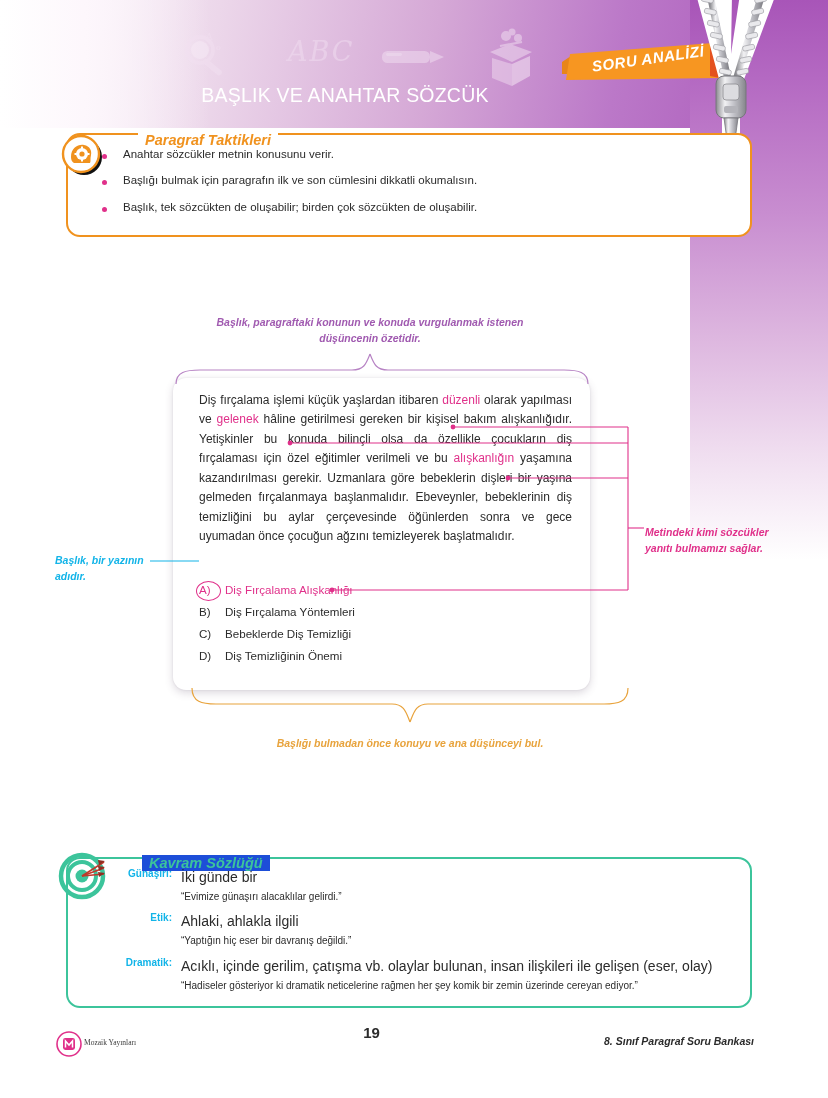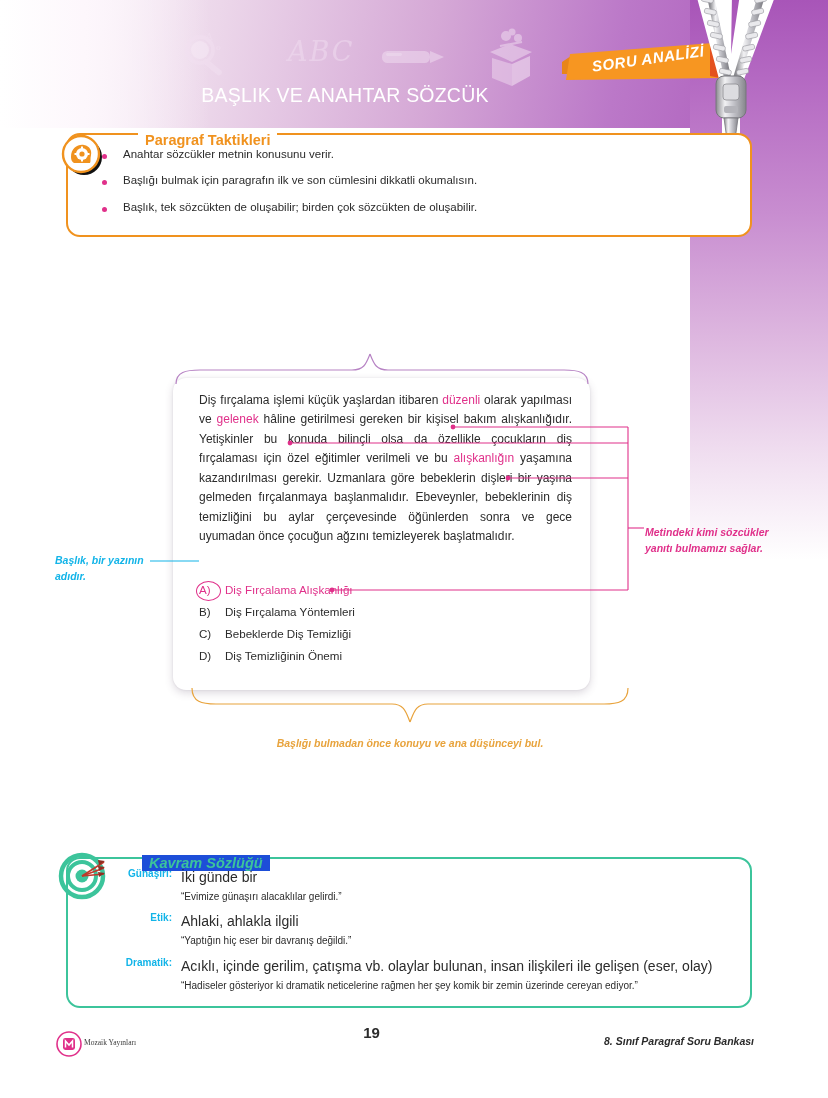--- a/index.html
+++ b/index.html
@@ -48,21 +48,21 @@
     font-size:19.5px;color:#ffffff;letter-spacing:.2px;
   }
 
   
   .tips{
     position:absolute;left:66px;top:133px;width:682px;height:100px;
     border:2.5px solid #f0921e;border-radius:14px;background:#ffffff;
   }
   .tips-legend{
     position:absolute;left:138px;top:132px;background:#ffffff;padding:0 7px;
-    font-weight:bold;font-size:14.5px;color:#f0921e;
+    font-style:italic;font-weight:bold;font-size:14.5px;color:#f0921e;
   }
   .tips-icon{position:absolute;left:60px;top:133px;width:44px;height:44px;}
   .tips-list{position:absolute;left:96px;top:148px;width:630px;}
   .tips-li{display:flex;align-items:flex-start;margin-bottom:12.5px;}
   .tips-dot{
     width:5px;height:5px;border-radius:50%;background:#e0308a;
     margin:6px 16px 0 6px;flex:0 0 auto;
   }
   .tips-txt{font-size:11.5px;color:#2b2b2b;line-height:1.2;}
 
@@ -252,20 +252,21 @@
     <div class="tips-li">
       <span class="tips-dot"></span>
       <span class="tips-txt">Başlığı bulmak için paragrafın ilk ve son cümlesini dikkatli okumalısın.</span>
     </div>
     <div class="tips-li">
       <span class="tips-dot"></span>
       <span class="tips-txt">Başlık, tek sözcükten de oluşabilir; birden çok sözcükten de oluşabilir.</span>
     </div>
   </div>
 
+  <div class="ann ann-top">Başlık, paragraftaki konunun ve konuda vurgulanmak istenen düşüncenin özetidir.</div>
   <div class="ann ann-left">Başlık, bir yazının adıdır.</div>
   <div class="ann ann-right">Metindeki kimi sözcükler yanıtı bulmamızı sağlar.</div>
   <div class="ann ann-bottom">Başlığı bulmadan önce konuyu ve ana düşünceyi bul.</div>
 
   <div class="qcard"></div>
   <div class="qtext"><span>Diş fırçalama işlemi küçük yaşlardan itibaren </span><span class="hl">düzenli</span><span> olarak yapılması ve </span><span class="hl">gelenek</span><span> hâline getirilmesi gereken bir kişisel bakım alışkanlığıdır. Yetişkinler bu konuda bilinçli olsa da özellikle çocukların diş fırçalaması için özel eğitimler verilmeli ve bu </span><span class="hl">alışkanlığın</span><span> yaşamına kazandırılması gerekir. Uzmanlara göre bebeklerin dişleri bir yaşına gelmeden fırçalanmaya başlanmalıdır. Ebeveynler, bebeklerinin diş temizliğini bu aylar çerçevesinde öğünlerden sonra ve gece uyumadan önce çocuğun ağzını temizleyerek başlatmalıdır.</span></div>
   <div class="opts">
       <div class="opt correct">
         <span class="opt-key">A)</span>
         <span class="opt-lbl">Diş Fırçalama Alışkanlığı</span>

